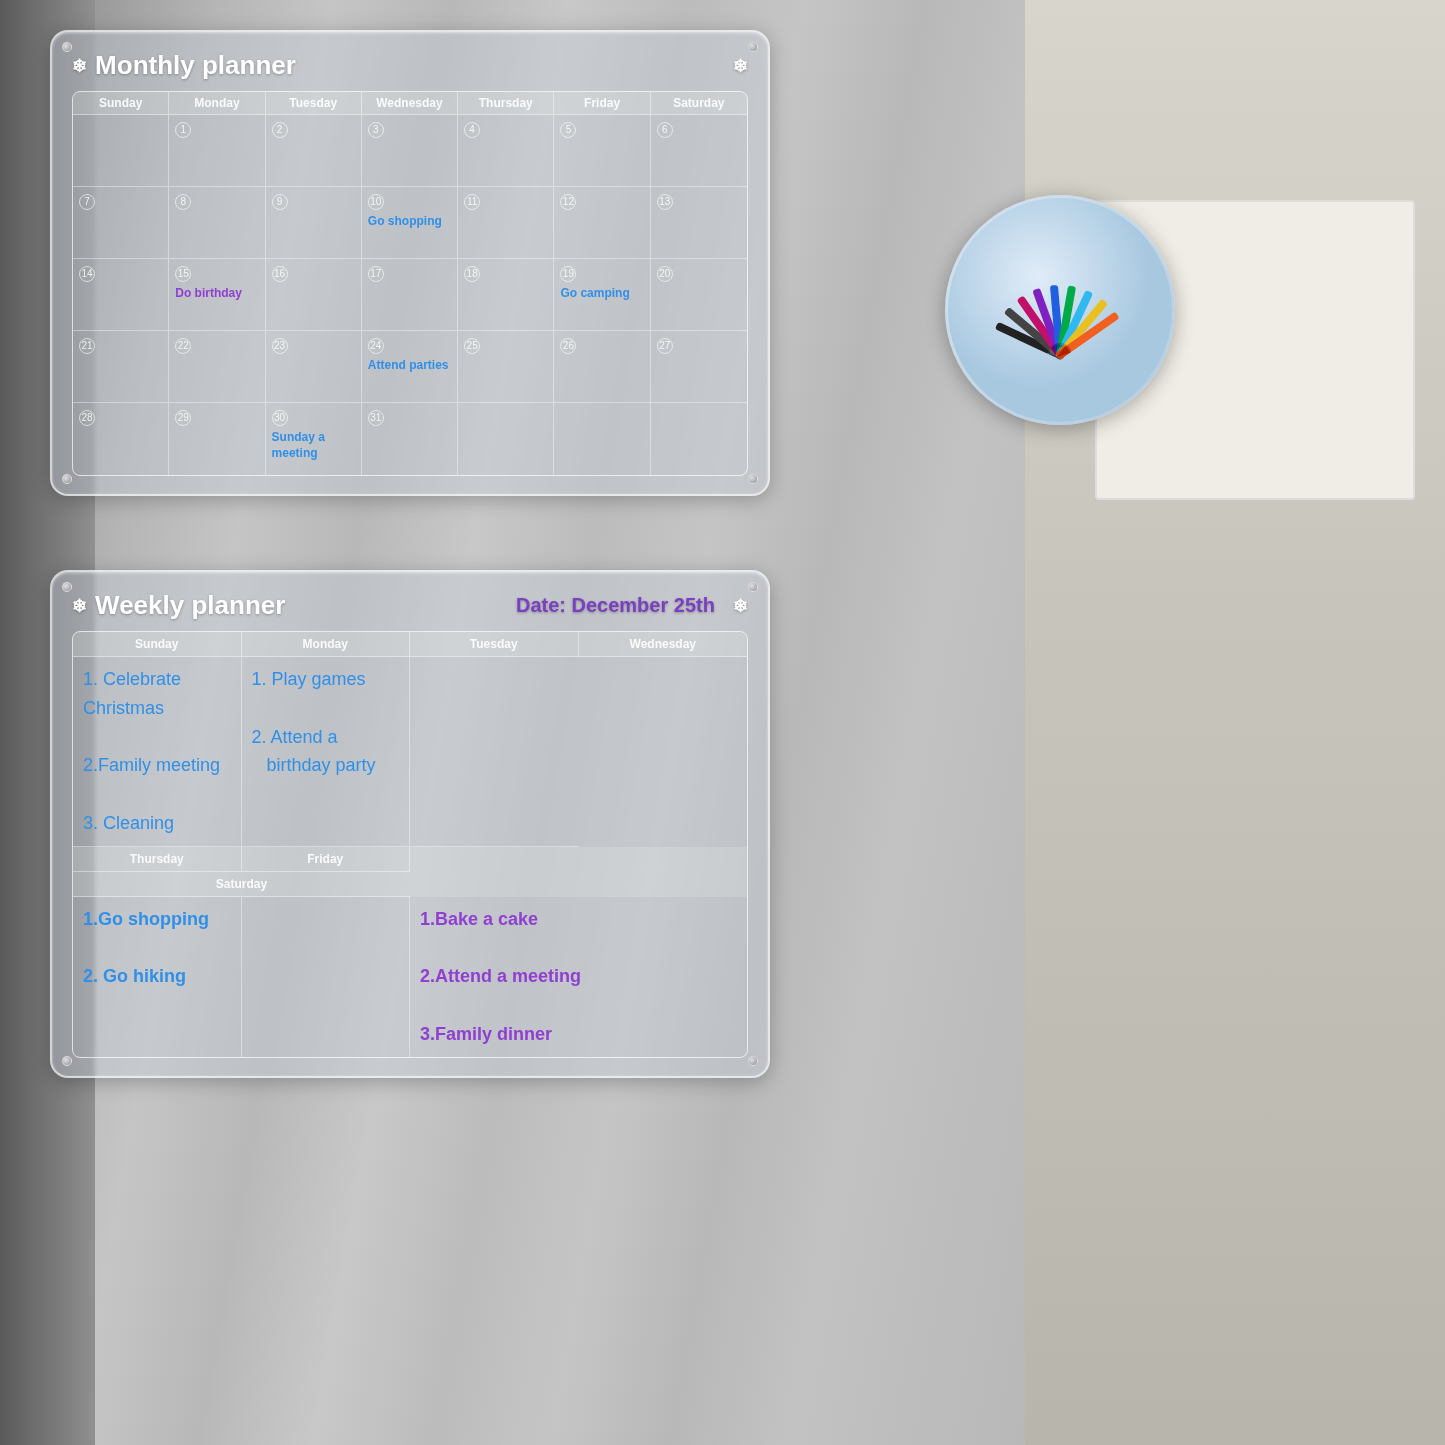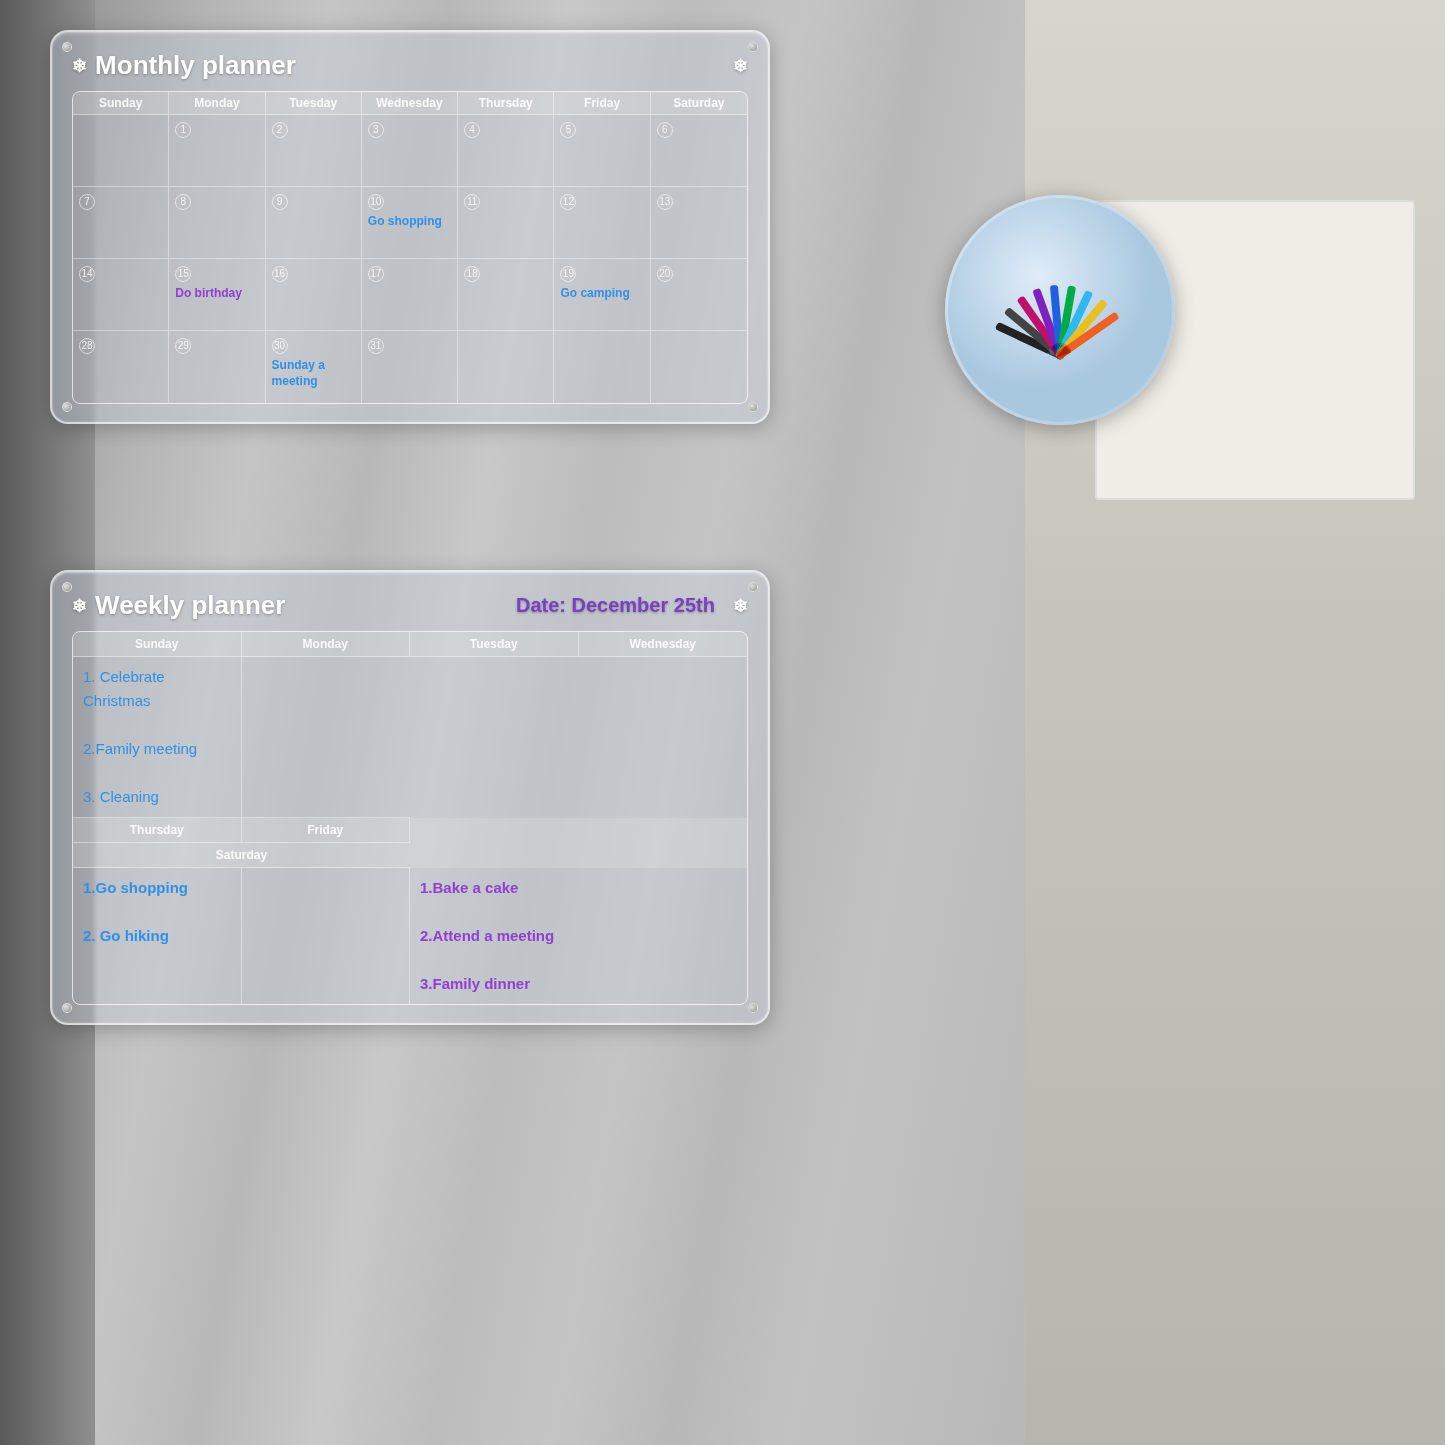--- a/index.html
+++ b/index.html
@@ -203,21 +203,21 @@
       min-height: 130px;
       border-right: 1px solid rgba(255,255,255,0.4);
       border-bottom: 1px solid rgba(255,255,255,0.4);
       padding: 8px 10px;
     }
 
     .weekly-cell:last-child { border-right: none; }
     .weekly-body-row:last-child .weekly-cell { border-bottom: none; }
 
     .weekly-cell-text {
-      font-size: 15px;
+      font-size: 18px;
       line-height: 1.6;
     }
 
     
     .weekly-bottom-row {
       display: grid;
       grid-template-columns: 1fr 1fr 2fr;
     }
 
     .weekly-bottom-cell {
@@ -313,20 +313,29 @@
         <div class="cal-row">
           <div class="cal-cell"><span class="cal-circle">14</span></div>
           <div class="cal-cell"><span class="cal-circle">15</span><div class="cal-event color-purple">Do birthday</div></div>
           <div class="cal-cell"><span class="cal-circle">16</span></div>
           <div class="cal-cell"><span class="cal-circle">17</span></div>
           <div class="cal-cell"><span class="cal-circle">18</span></div>
           <div class="cal-cell"><span class="cal-circle">19</span><div class="cal-event color-blue">Go camping</div></div>
           <div class="cal-cell"><span class="cal-circle">20</span></div>
         </div>
         <div class="cal-row">
+          <div class="cal-cell"><span class="cal-circle">21</span></div>
+          <div class="cal-cell"><span class="cal-circle">22</span></div>
+          <div class="cal-cell"><span class="cal-circle">23</span></div>
+          <div class="cal-cell"><span class="cal-circle">24</span><div class="cal-event color-blue">Attend parties</div></div>
+          <div class="cal-cell"><span class="cal-circle">25</span></div>
+          <div class="cal-cell"><span class="cal-circle">26</span></div>
+          <div class="cal-cell"><span class="cal-circle">27</span></div>
+        </div>
+        <div class="cal-row">
           <div class="cal-cell"><span class="cal-circle">28</span></div>
           <div class="cal-cell"><span class="cal-circle">29</span></div>
           <div class="cal-cell"><span class="cal-circle">30</span><div class="cal-event color-blue">Sunday a meeting</div></div>
           <div class="cal-cell"><span class="cal-circle">31</span></div>
           <div class="cal-cell"></div>
           <div class="cal-cell"></div>
           <div class="cal-cell"></div>
         </div>
       </div>
   </div>
@@ -354,20 +363,25 @@
       <div class="weekly-header-cell">Wednesday</div>
     </div>
 
     <div class="weekly-body-row">
       <div class="weekly-cell">
         <div class="weekly-cell-text color-blue">
           1. Celebrate<br>Christmas<br><br>2.Family meeting<br><br>3. Cleaning
         </div>
       </div>
       <div class="weekly-cell">
+        <div class="weekly-cell-text color-blue">
+          1. Play games<br><br>2. Attend a<br>&nbsp;&nbsp;&nbsp;birthday party
+        </div>
+      </div>
+      <div class="weekly-cell">
       </div>
     </div>
 
     <div class="weekly-header-row" style="grid-template-columns: 1fr 1fr 2fr;">
       <div class="weekly-header-cell">Thursday</div>
       <div class="weekly-header-cell">Friday</div>
       <div class="weekly-header-cell" style="grid-column: span 2;">Saturday</div>
     </div>
 
     <div class="weekly-bottom-row">

